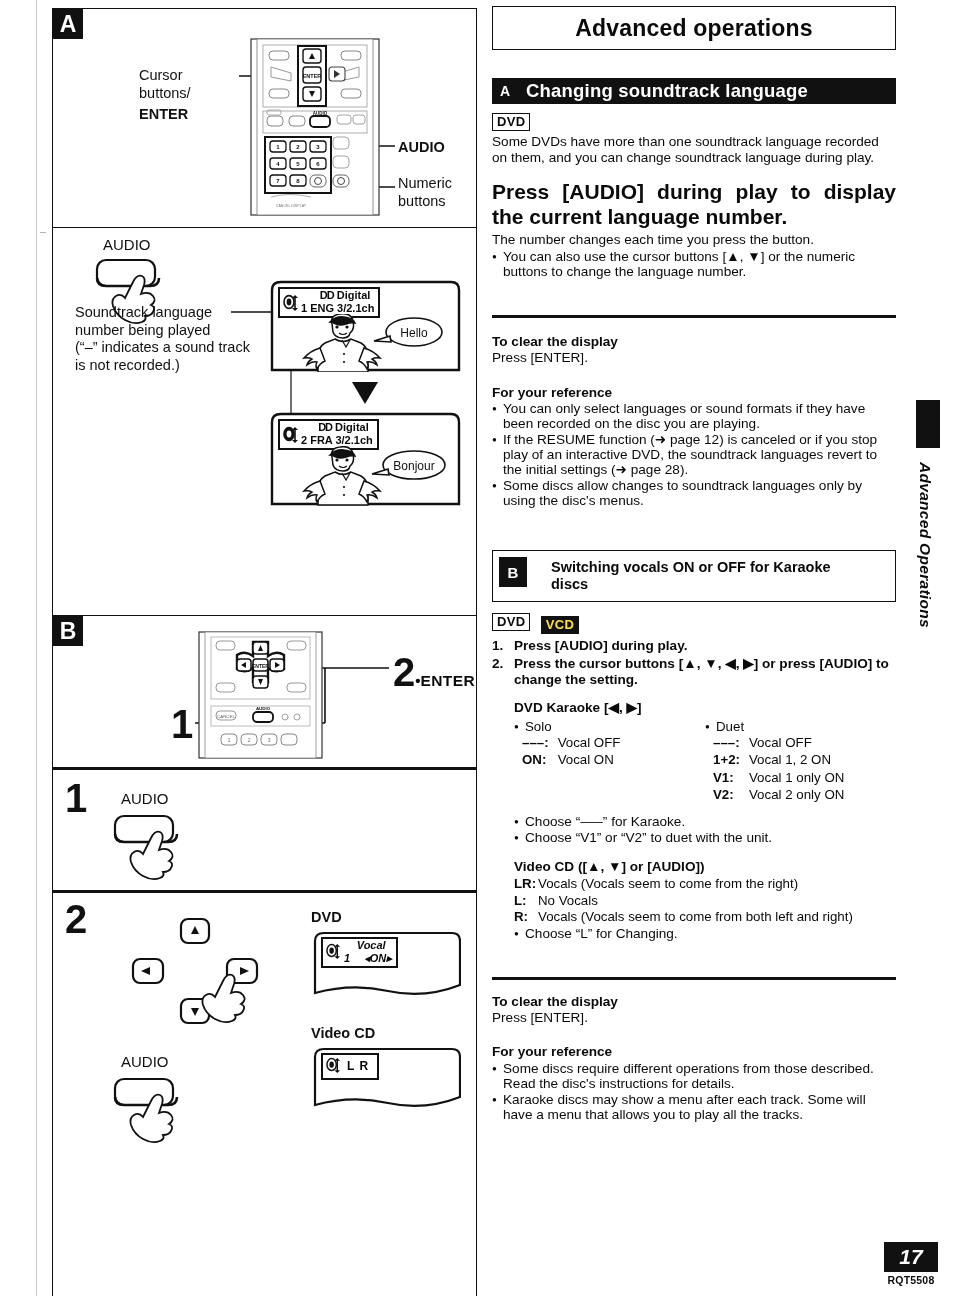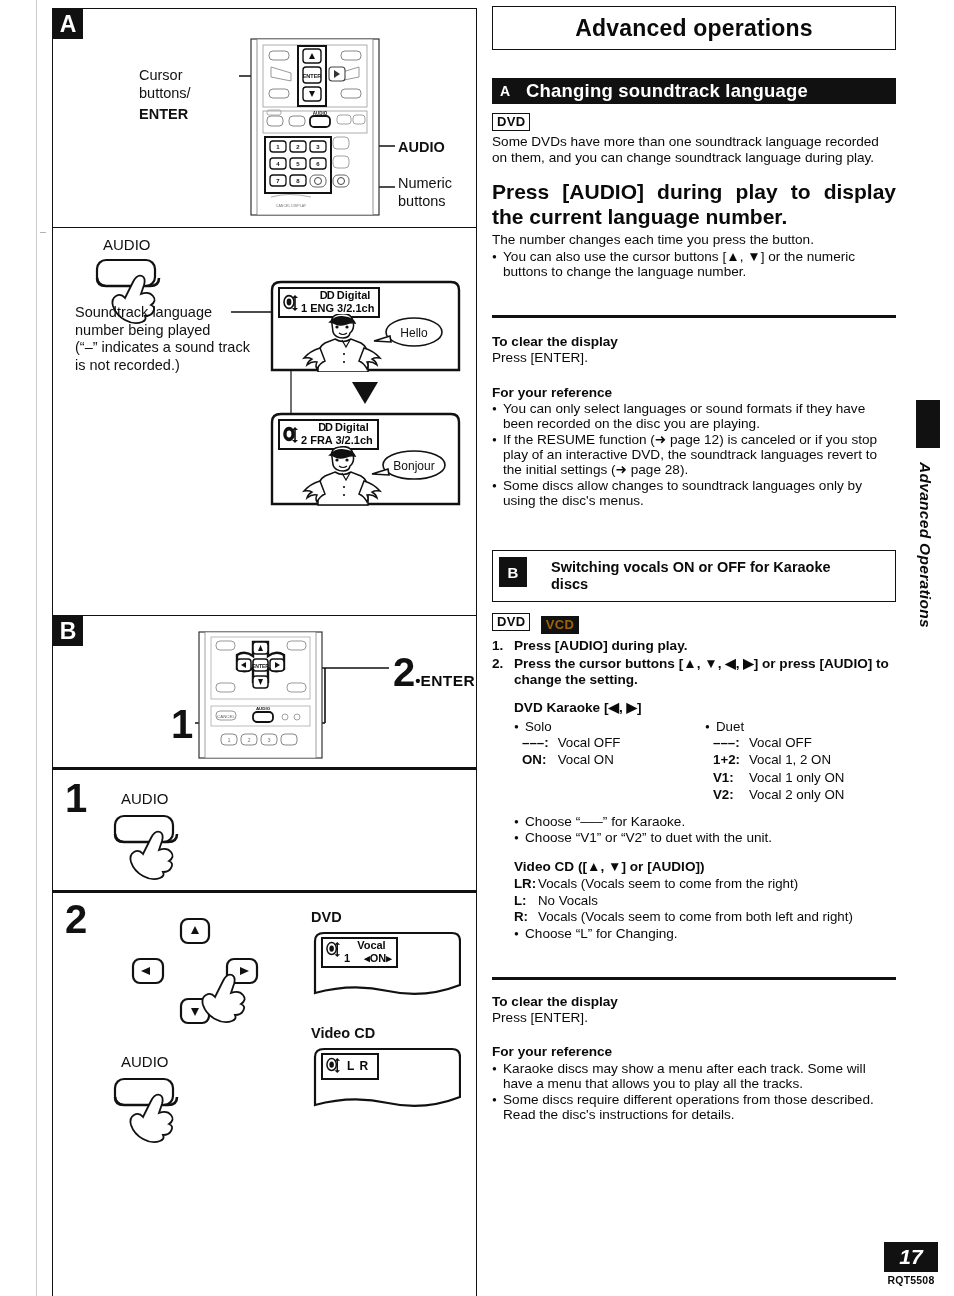--- a/index.html
+++ b/index.html
@@ -62,21 +62,21 @@
   .sec-box .blk{
     position:absolute;left:6px;top:6px;width:28px;height:30px;background:#111;color:#fff;
     font-size:15px;font-weight:bold;display:flex;align-items:center;justify-content:center;
   }
   .sec-box .tl2{margin-left:58px;font-size:14.5px;font-weight:bold;line-height:17px;}
 
   .tag{
     display:inline-block;border:1.8px solid #111;padding:0px 4px 1px 4px;
     font-size:13px;font-weight:bold;line-height:15px;letter-spacing:.3px;vertical-align:middle;
   }
-  .tag.inv{background:#111;color:#a16207;border-color:#111;margin-top:7px;}
+  .tag.inv{background:#111;color:#fde047;border-color:#111;margin-top:7px;}
 
   p.body{font-size:13.6px;line-height:16.4px;margin:0;}
   .lead{font-size:21px;font-weight:bold;line-height:25px;margin:0;text-align:justify;}
   .sub{font-size:13.6px;font-weight:bold;line-height:16.4px;margin:0;}
   ul.dots{list-style:none;margin:0;padding:0;}
   ul.dots li{
     font-size:13.6px;line-height:15px;padding-left:11px;position:relative;margin:0 0 1px 0;
   }
   ul.dots li:before{
     content:"\25CF";position:absolute;left:0;top:0px;font-size:8px;line-height:16.4px;
@@ -426,21 +426,21 @@
           <path d="M40 26 q4 -8 9 -6 q4 2 2 9 l-3 9 q8 -3 12 2 q4 5 -2 9 q5 2 2 7 q-2 4 -8 4 q2 4 -3 6 q-8 3 -17 -2 q-9 -5 -12 -14 q-2 -7 3 -10 q5 -3 9 2 z"></path>
         </g>
       </svg>
 
       <div class="abs callout bold" style="left:258px;top:16px;font-size:14.5px;">DVD</div>
       <div class="abs" style="left:258px;top:36px;width:150px;height:76px;">
         <svg style="position:absolute;left:0;top:0;" width="150" height="76" viewBox="0 0 150 76">
           <path d="M4 12 q0 -8 9 -8 h128 q8 0 8 8 v44 q-36 14 -72 6 q-36 -8 -73 2 z" fill="#fff" stroke="#111" stroke-width="2.2"></path>
         </svg>
         <div class="abs osd-box" style="left:10px;top:8px;">
-          <div style="display:flex;align-items:flex-start;">
+          <div style="display:flex;align-items:center;font-style:italic;">
             <svg width="15" height="20" viewBox="0 0 16 21" style="margin-right:3px;">
               <ellipse cx="6" cy="9" rx="5" ry="6.4" fill="#fff" stroke="#111" stroke-width="1.6"></ellipse>
               <ellipse cx="6" cy="9" rx="2.4" ry="3.4" fill="#111"></ellipse>
               <path d="M12 3 L12 17" stroke="#111" stroke-width="1.6"></path>
               <polygon points="12,2 15,5 9,5" fill="#111"></polygon>
               <polygon points="12,18 15,15 9,15" fill="#111"></polygon>
             </svg>
             <div>
               <div class="osd-line" style="text-align:right;padding-right:6px;">Vocal</div>
               <div class="osd-line" style="margin-top:2px;display:flex;gap:14px;">
@@ -599,22 +599,22 @@
       </ul>
     </div>
 
     <div class="rule" style="margin-top:36px;"></div>
 
     <p class="sub" style="margin-top:14px;">To clear the display</p>
     <p class="body">Press [ENTER].</p>
 
     <p class="sub" style="margin-top:18px;">For your reference</p>
     <ul class="dots">
+      <li>Some discs require different operations from those described. Read the disc's instructions for details.</li>
       <li>Karaoke discs may show a menu after each track. Some will have a menu that allows you to play all the tracks.</li>
-      <li>Some discs require different operations from those described. Read the disc's instructions for details.</li>
     </ul>
   </div>
 
   <div id="side-tab">
     <div class="mark"></div>
     <div class="txt">Advanced Operations</div>
   </div>
 
   <div id="folio">
     <div class="num">17</div>

